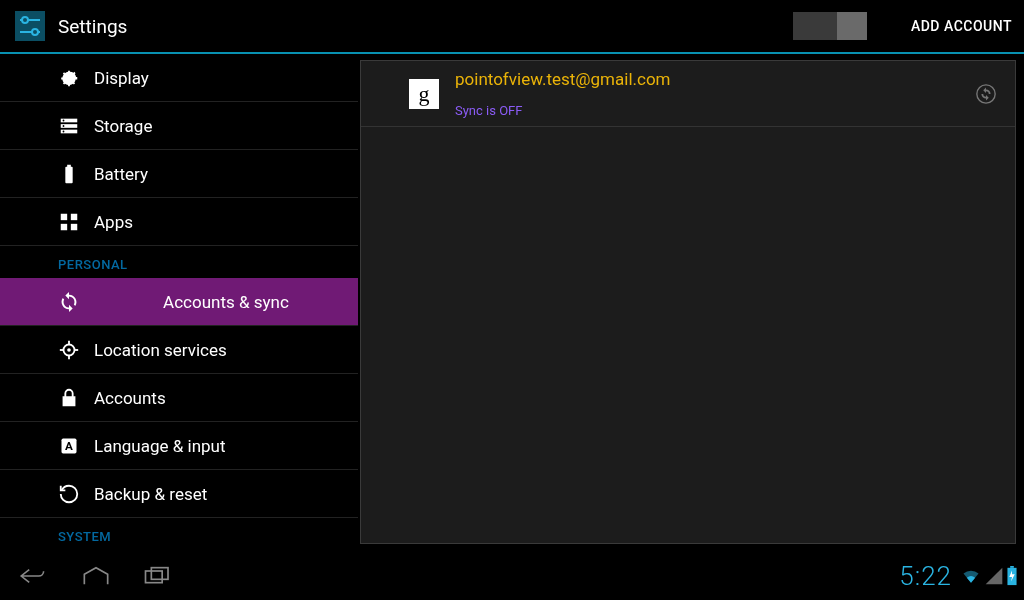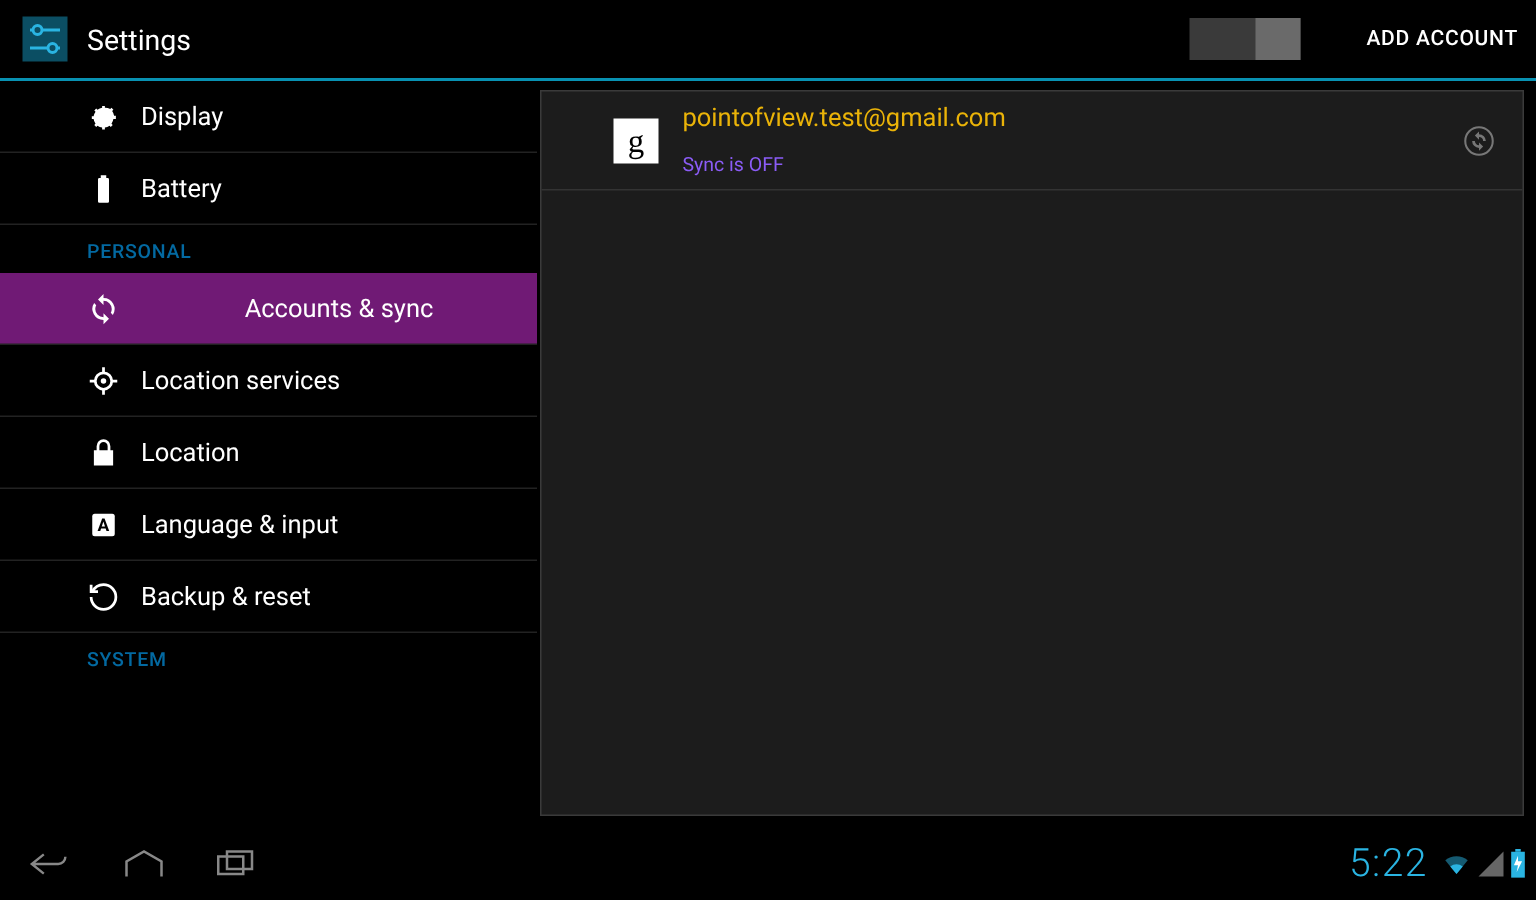--- a/index.html
+++ b/index.html
@@ -113,30 +113,54 @@
 
     <div class="side-item">
       <span class="ic">
         <svg width="22" height="22" viewBox="0 0 24 24" fill="#fff">
             <path d="M12 7a5 5 0 100 10 5 5 0 000-10zm9 4h-1.3a7.9 7.9 0 00-1.4-3.4l.9-.9-1.4-1.4-.9.9A7.9 7.9 0 0013 5.3V4h-2v1.3a7.9 7.9 0 00-3.4 1.4l-.9-.9L5.3 7.2l.9.9A7.9 7.9 0 004.8 11.5H3.5v2h1.3a7.9 7.9 0 001.4 3.4l-.9.9 1.4 1.4.9-.9a7.9 7.9 0 003.4 1.4V21h2v-1.3a7.9 7.9 0 003.4-1.4l.9.9 1.4-1.4-.9-.9a7.9 7.9 0 001.4-3.4H21z"></path>
           </svg>
       </span>
       <span>Display</span>
     </div>
 
+    <div class="side-item">
+      <span class="ic">
+        <svg width="22" height="22" viewBox="0 0 24 24" fill="#fff">
+            <rect x="3" y="4" width="18" height="4"></rect>
+            <rect x="3" y="10" width="18" height="4"></rect>
+            <rect x="3" y="16" width="18" height="4"></rect>
+            <circle cx="6" cy="6" r="1" fill="#000"></circle>
+            <circle cx="6" cy="12" r="1" fill="#000"></circle>
+            <circle cx="6" cy="18" r="1" fill="#000"></circle>
+          </svg>
+      </span>
+      <span>Storage</span>
+    </div>
 
     <div class="side-item">
       <span class="ic">
         <svg width="22" height="22" viewBox="0 0 24 24" fill="#fff">
             <path d="M15 4h-1V2h-4v2H9a1 1 0 00-1 1v16a1 1 0 001 1h6a1 1 0 001-1V5a1 1 0 00-1-1z"></path>
           </svg>
       </span>
       <span>Battery</span>
     </div>
 
+    <div class="side-item">
+      <span class="ic">
+        <svg width="22" height="22" viewBox="0 0 24 24" fill="#fff">
+            <rect x="3" y="3" width="7" height="7"></rect>
+            <rect x="14" y="3" width="7" height="7"></rect>
+            <rect x="3" y="14" width="7" height="7"></rect>
+            <rect x="14" y="14" width="7" height="7"></rect>
+          </svg>
+      </span>
+      <span>Apps</span>
+    </div>
 
     <div class="side-header">PERSONAL</div>
 
     <div class="side-item selected">
       <span class="ic">
         <svg width="22" height="22" viewBox="0 0 24 24" fill="#fff">
             <path d="M12 4V1L8 5l4 4V6a6 6 0 016 6 5.9 5.9 0 01-.7 2.8l1.5 1.5A8 8 0 0012 4zm0 14a6 6 0 01-6-6c0-1 .3-2 .7-2.8L5.2 7.7A8 8 0 0012 20v3l4-4-4-4z"></path>
           </svg>
       </span>
       <span>Accounts &amp; sync</span>
@@ -155,21 +179,21 @@
       </span>
       <span>Location services</span>
     </div>
 
     <div class="side-item">
       <span class="ic">
         <svg width="22" height="22" viewBox="0 0 24 24" fill="#fff">
             <path d="M17 10V7a5 5 0 00-10 0v3H5v11h14V10zm-8-3a3 3 0 016 0v3H9z"></path>
           </svg>
       </span>
-      <span>Location</span>
+      <span>Accounts</span>
     </div>
 
     <div class="side-item">
       <span class="ic">
         <svg width="20" height="20" viewBox="0 0 24 24" fill="#fff">
             <rect x="3" y="3" width="18" height="18" rx="2"></rect>
             <text x="12" y="17" text-anchor="middle" font-size="14" fill="#000" font-family="Arial" font-weight="bold">A</text>
           </svg>
       </span>
       <span>Language &amp; input</span>

